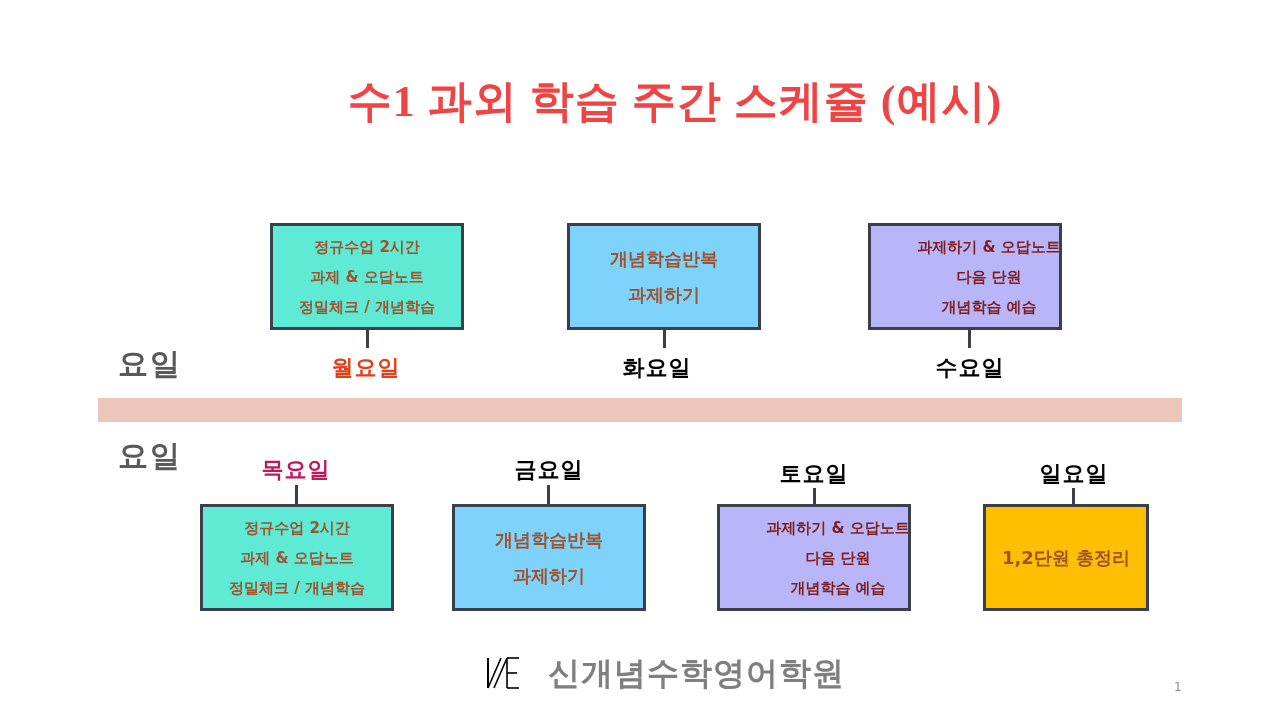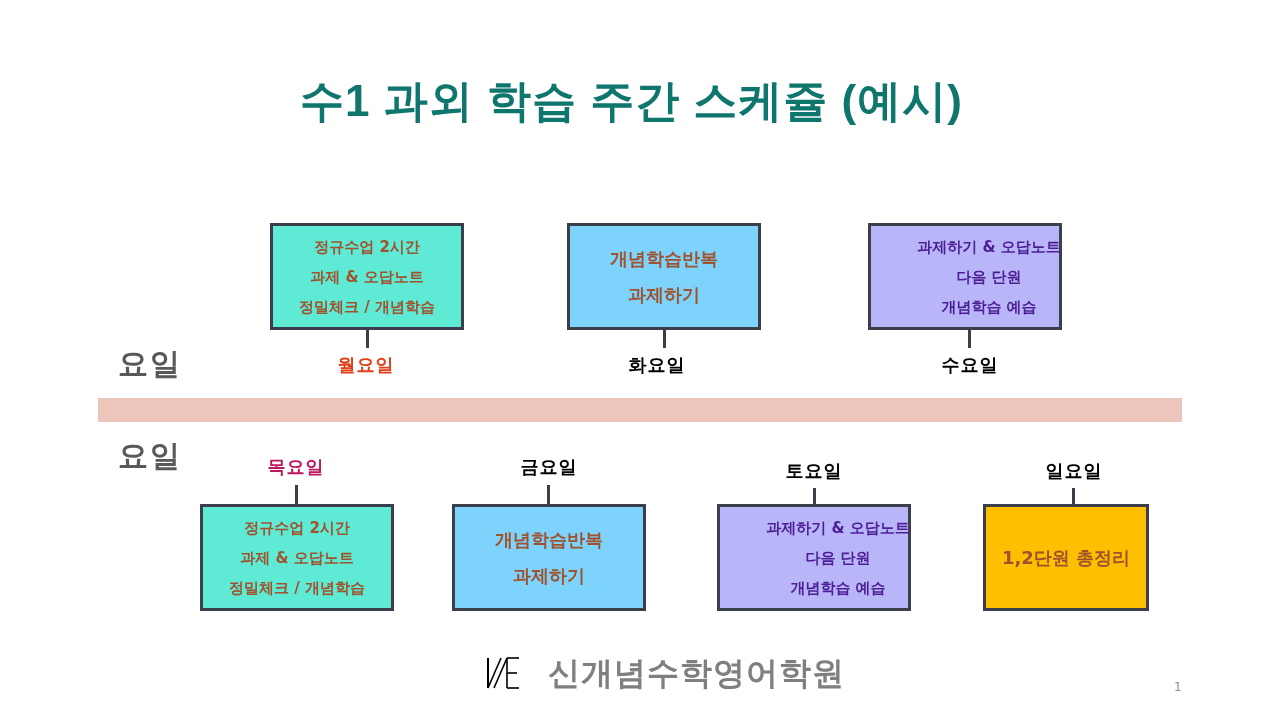--- a/index.html
+++ b/index.html
@@ -3,22 +3,22 @@
   <meta charset="utf-8">
   <style>
     html, body { margin: 0; padding: 0; }
     body {
       width: 1280px; height: 720px; position: relative; overflow: hidden;
       background: #ffffff;
       font-family: "DejaVu Sans", "Liberation Sans", sans-serif;
     }
     .title {
       position: absolute; left: 300px; top: 72px; width: 750px;
-      text-align: left; font-size: 44px; font-weight: bold; color: #0f766e;
-      font-family: Liberation Sans, sans-serif;
+      text-align: center; font-size: 44px; font-weight: bold; color: #ef4444;
+      font-family: Liberation Serif, serif;
       letter-spacing: 1px;
     }
     .row-label {
       position: absolute; left: 118px; font-size: 30px; font-weight: bold; color: #595959;
       letter-spacing: 2px;
     }
     .divider {
       position: absolute; left: 98px; top: 398px; width: 1084px; height: 24px;
       background: #ecc6bb;
     }
@@ -26,27 +26,27 @@
       position: absolute; box-sizing: border-box;
       border: 3px solid #3a3f4b;
       display: flex; flex-direction: column; justify-content: center; align-items: center;
       color: #a0522d; font-weight: bold; text-align: center;
     }
     .box .line { display: block; white-space: nowrap; }
     .box.small .line { font-size: 15px; line-height: 30px; }
     .box.large .line { font-size: 18px; line-height: 36px; }
     .pink { background: #5eead4; }
     .green { background: #7dd3fc; }
-    .purple { background: #b8b6f8; color: #4c1d95; padding-left: 48px; }
+    .purple { background: #b8b6f8; color: #7f1d1d; padding-left: 48px; }
     .yellow { background: #fdbf00; color: #a0522d; }
     .stem {
       position: absolute; width: 3px; background: #3a3f4b;
     }
     .day {
-      position: absolute; font-size: 18px; font-weight: bold; color: #000;
+      position: absolute; font-size: 22px; font-weight: bold; color: #000;
       text-align: center; width: 120px; letter-spacing: 1px;
     }
     .day.red1 { color: #e0401a; }
     .day.red2 { color: #be185d; }
     .footer-logo {
       position: absolute; left: 485px; top: 656px; height: 34px; width: 40px;
     }
     .footer-name {
       position: absolute; left: 548px; top: 652px; font-size: 32px; font-weight: bold; color: #7f7f7f;
       letter-spacing: 1px;

